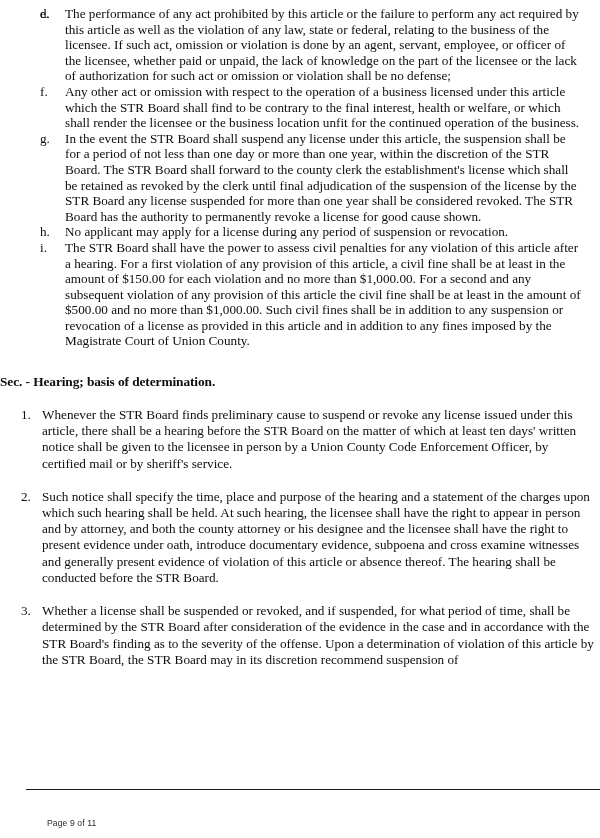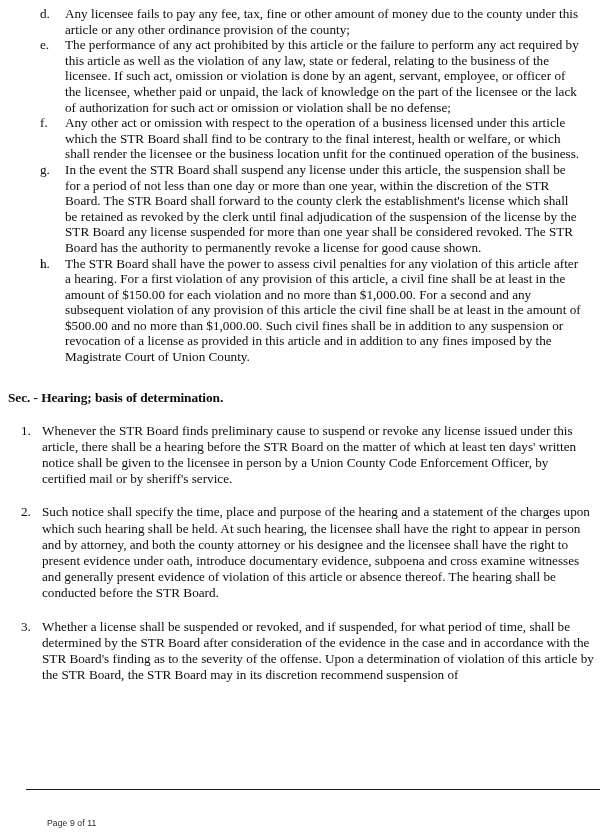--- a/index.html
+++ b/index.html
@@ -52,21 +52,20 @@
     top: 0;
     width: 18px;
     text-align: left;
     font-size: 13.2px;
     line-height: 15.6px;
   }
 
   
   .section-heading {
     margin: 0;
-    padding-left: 8px;
     font-size: 13.4px;
     line-height: 16px;
     font-weight: bold;
     letter-spacing: -0.1px;
   }
   .heading-gap-top { height: 25px; }
   .heading-gap-bottom { height: 17px; }
 
   
   ol.numbered {
@@ -133,33 +132,33 @@
 </style>
 </head>
 <body>
 
 <div class="page">
 
   <div class="body-text">
 
     <ol class="lettered">
       <li>
-        <span class="marker">d.</span><span>Any licensee fails to pay any fee, tax, fine or other amount of money due to the county under this article or any other ordinance provision of the county;</span>
+        <span class="marker">d.</span>
       </li>
       <li>
         <span class="marker">e.</span><span>The performance of any act prohibited by this article or the failure to perform any act required by this article as well as the violation of any law, state or federal, relating to the business of the licensee. If such act, omission or violation is done by an agent, servant, employee, or officer of the licensee, whether paid or unpaid, the lack of knowledge on the part of the licensee or the lack of authorization for such act or omission or violation shall be no defense;</span>
       </li>
       <li>
         <span class="marker">f.</span><span>Any other act or omission with respect to the operation of a business licensed under this article which the STR Board shall find to be contrary to the final interest, health or welfare, or which shall render the licensee or the business location unfit for the continued operation of the business.</span>
       </li>
       <li>
         <span class="marker">g.</span><span>In the event the STR Board shall suspend any license under this article, the suspension shall be for a period of not less than one day or more than one year, within the discretion of the STR Board. The STR Board shall forward to the county clerk the establishment's license which shall be retained as revoked by the clerk until final adjudication of the suspension of the license by the STR Board any license suspended for more than one year shall be considered revoked. The STR Board has the authority to permanently revoke a license for good cause shown.</span>
       </li>
       <li>
-        <span class="marker">h.</span>
+        <span class="marker">h.</span><span>No applicant may apply for a license during any period of suspension or revocation.</span>
       </li>
       <li>
         <span class="marker">i.</span><span>The STR Board shall have the power to assess civil penalties for any violation of this article after a hearing. For a first violation of any provision of this article, a civil fine shall be at least in the amount of $150.00 for each violation and no more than $1,000.00. For a second and any subsequent violation of any provision of this article the civil fine shall be at least in the amount of $500.00 and no more than $1,000.00. Such civil fines shall be in addition to any suspension or revocation of a license as provided in this article and in addition to any fines imposed by the Magistrate Court of Union County.</span>
       </li>
     </ol>
 
     <div class="heading-gap-top"></div>
 
     <h2 class="section-heading">Sec. - Hearing; basis of determination.</h2>
 

